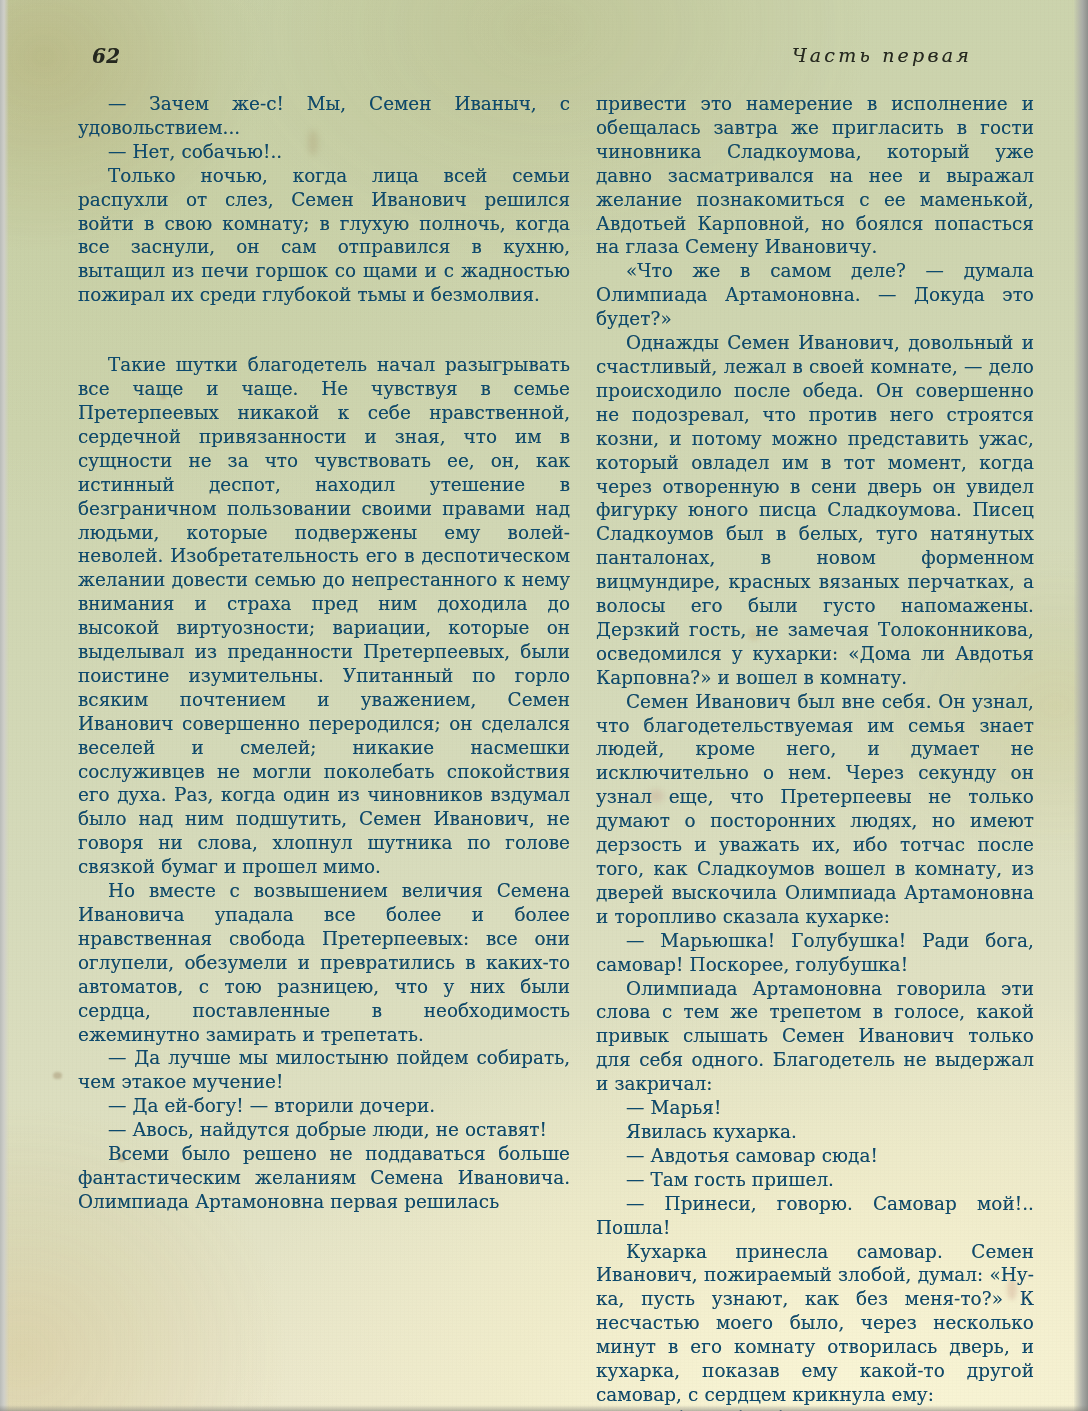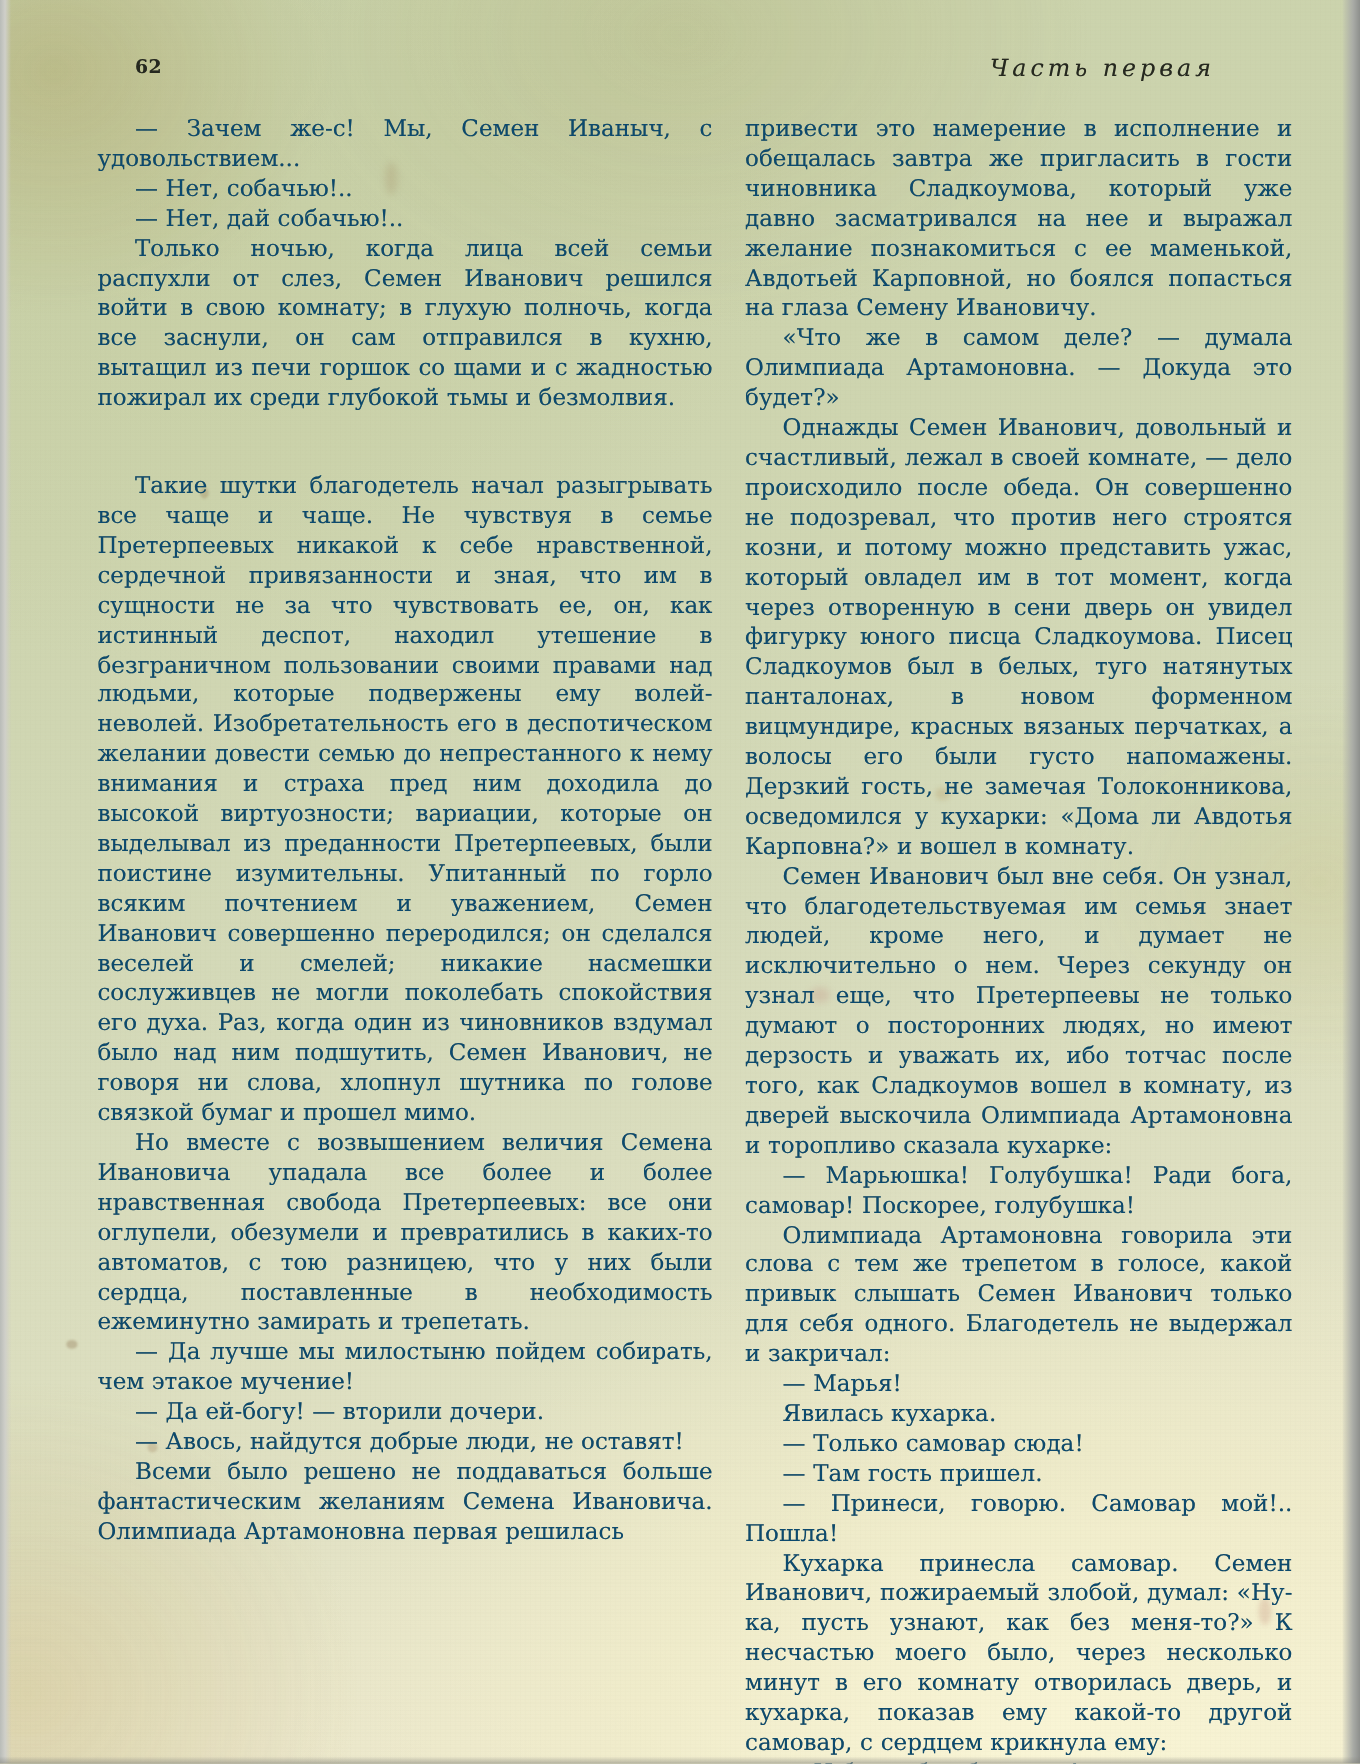--- a/index.html
+++ b/index.html
@@ -80,23 +80,24 @@
   .running-head {
     position: absolute;
     left: 92px;
     top: 44px;
     width: 880px;
     height: 26px;
     color: #25281f;
   }
   .folio {
     position: absolute;
-    left: 16px;
+    left: 0;
     top: 0;
-    font-size: 15px;
+    font-style: italic;
+    font-size: 20px;
     font-weight: 600;
     letter-spacing: .3px;
   }
   .head-title {
     position: absolute;
     left: 0;
     top: 0;
     width: 880px;
     text-align: right;
     font-style: italic;
@@ -155,40 +156,39 @@
   <div class="content">
 
     <div class="running-head">
       <span class="folio">62</span>
       <span class="head-title">Часть первая</span>
     </div>
 
     <div class="col col-left">
         <p class="dash">— Зачем же-с! Мы, Семен Иваныч, с удовольствием...</p>
         <p class="dash">— Нет, собачью!..</p>
-        <p class="dash">— Нет, дай собачью!..</p>
         <p>Только ночью, когда лица всей семьи распухли от слез, Семен Иванович решился войти в свою комнату; в глухую полночь, когда все заснули, он сам отправился в кухню, вытащил из печи горшок со щами и с жадностью пожирал их среди глубокой тьмы и безмолвия.</p>
         <div class="gap-block"></div>
         <p>Такие шутки благодетель начал разыгрывать все чаще и чаще. Не чувствуя в семье Претерпеевых никакой к себе нравственной, сердечной привязанности и зная, что им в сущности не за что чувствовать ее, он, как истинный деспот, находил утешение в безграничном пользовании своими правами над людьми, которые подвержены ему волей-неволей. Изобретательность его в деспотическом желании довести семью до непрестанного к нему внимания и страха пред ним доходила до высокой виртуозности; вариации, которые он выделывал из преданности Претерпеевых, были поистине изумительны. Упитанный по горло всяким почтением и уважением, Семен Иванович совершенно переродился; он сделался веселей и смелей; никакие насмешки сослуживцев не могли поколебать спокойствия его духа. Раз, когда один из чиновников вздумал было над ним подшутить, Семен Иванович, не говоря ни слова, хлопнул шутника по голове связкой бумаг и прошел мимо.</p>
         <p>Но вместе с возвышением величия Семена Ивановича упадала все более и более нравственная свобода Претерпеевых: все они оглупели, обезумели и превратились в каких-то автоматов, с тою разницею, что у них были сердца, поставленные в необходимость ежеминутно замирать и трепетать.</p>
         <p class="dash">— Да лучше мы милостыню пойдем собирать, чем этакое мучение!</p>
         <p class="dash">— Да ей-богу! — вторили дочери.</p>
         <p class="dash">— Авось, найдутся добрые люди, не оставят!</p>
         <p>Всеми было решено не поддаваться больше фантастическим желаниям Семена Ивановича. Олимпиада Артамоновна первая решилась</p>
       </div>
     <div class="col col-right">
         <p class="noind">привести это намерение в исполнение и обещалась завтра же пригласить в гости чиновника Сладкоумова, который уже давно засматривался на нее и выражал желание познакомиться с ее маменькой, Авдотьей Карповной, но боялся попасться на глаза Семену Ивановичу.</p>
         <p>«Что же в самом деле? — думала Олимпиада Артамоновна. — Докуда это будет?»</p>
         <p>Однажды Семен Иванович, довольный и счастливый, лежал в своей комнате, — дело происходило после обеда. Он совершенно не подозревал, что против него строятся козни, и потому можно представить ужас, который овладел им в тот момент, когда через отворенную в сени дверь он увидел фигурку юного писца Сладкоумова. Писец Сладкоумов был в белых, туго натянутых панталонах, в новом форменном вицмундире, красных вязаных перчатках, а волосы его были густо напомажены. Дерзкий гость, не замечая Толоконникова, осведомился у кухарки: «Дома ли Авдотья Карповна?» и вошел в комнату.</p>
         <p>Семен Иванович был вне себя. Он узнал, что благодетельствуемая им семья знает людей, кроме него, и думает не исключительно о нем. Через секунду он узнал еще, что Претерпеевы не только думают о посторонних людях, но имеют дерзость и уважать их, ибо тотчас после того, как Сладкоумов вошел в комнату, из дверей выскочила Олимпиада Артамоновна и торопливо сказала кухарке:</p>
         <p class="dash">— Марьюшка! Голубушка! Ради бога, самовар! Поскорее, голубушка!</p>
         <p>Олимпиада Артамоновна говорила эти слова с тем же трепетом в голосе, какой привык слышать Семен Иванович только для себя одного. Благодетель не выдержал и закричал:</p>
         <p class="dash">— Марья!</p>
         <p>Явилась кухарка.</p>
-        <p class="dash">— Только самовар сюда!</p>
+        <p class="dash">— Авдотья самовар сюда!</p>
         <p class="dash">— Там гость пришел.</p>
         <p class="dash">— Принеси, говорю. Самовар мой!.. Пошла!</p>
         <p>Кухарка принесла самовар. Семен Иванович, пожираемый злобой, думал: «Ну-ка, пусть узнают, как без меня-то?» К несчастью моего было, через несколько минут в его комнату отворилась дверь, и кухарка, показав ему какой-то другой самовар, с сердцем крикнула ему:</p>
         <p class="dash">— И без тебя обошлись!</p>
       </div>
 
   </div>
 
   <div class="edge-left"></div>
   <div class="edge-right"></div>

